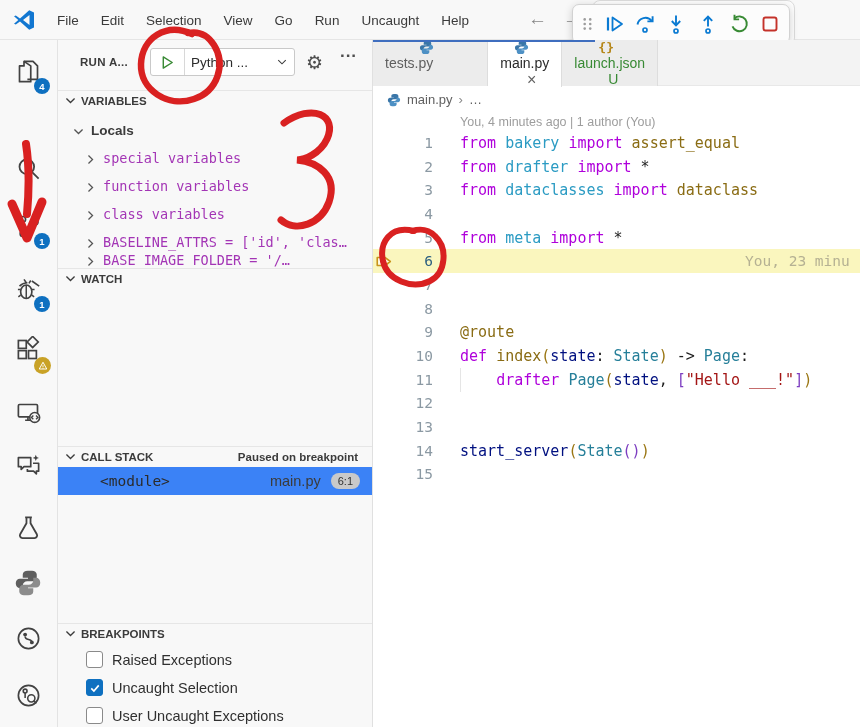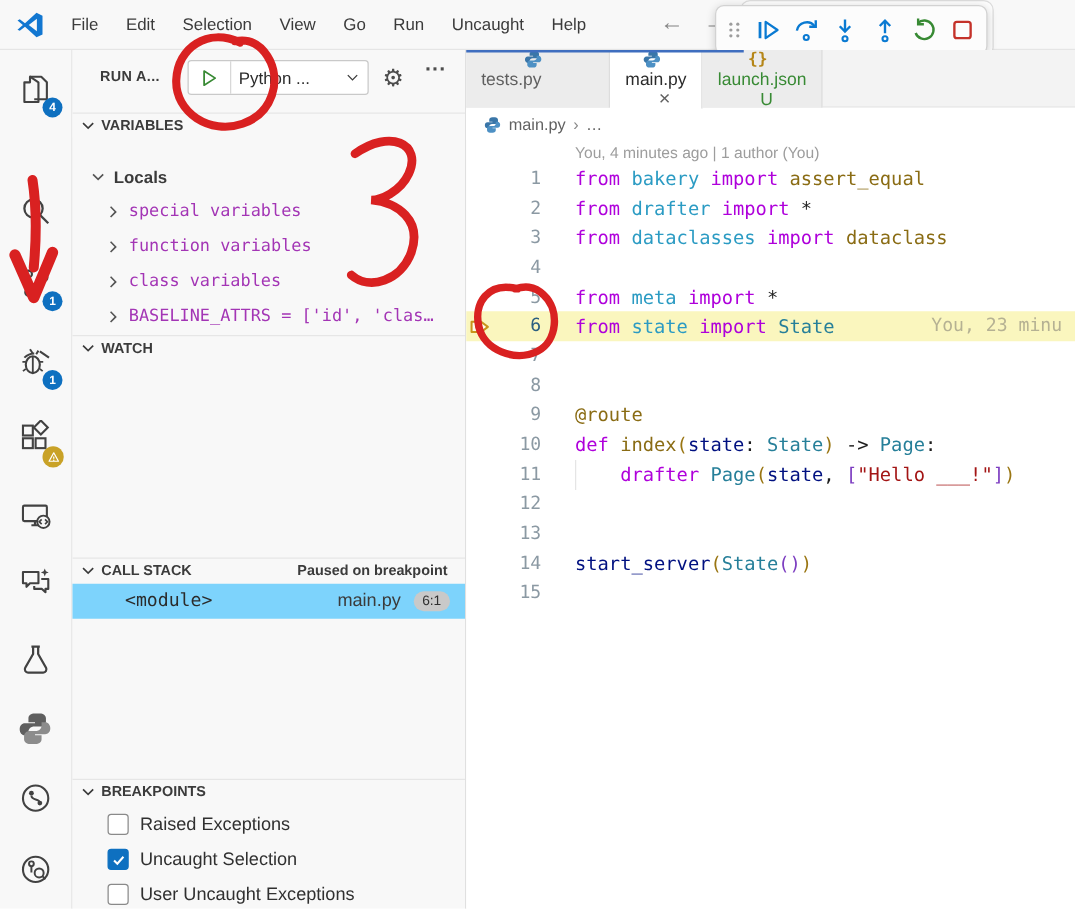--- a/index.html
+++ b/index.html
@@ -54,28 +54,28 @@
   #launch-chevron { margin-left:auto; margin-right:6px; }
   #sb-gear { position:absolute; left:248px; top:11px; font-size:19px; color:#4d4d4d; }
   #sb-more { position:absolute; left:282px; top:6px; font-size:17px; font-weight:bold; color:#4d4d4d; }
 
   .sect-header { position:absolute; left:0; width:100%; height:20px;
         border-top:1px solid #e6e6e6; display:flex; align-items:center;
         font-size:11.5px; font-weight:bold; color:#3b3b3b; background:#f8f8f8; }
   .sect-header .chev { margin:0 4px 0 6px; }
   .sect-status { margin-left:auto; margin-right:14px; font-size:11.5px; font-weight:bold; color:#3b3b3b; }
 
-  .tree-row { position:absolute; left:0; width:100%; height:26px; display:flex; align-items:center;margin-top:16px; }
+  .tree-row { position:absolute; left:0; width:100%; height:26px; display:flex; align-items:flex-end; }
   .tree-row .chev { margin:0 6px 0 26px; flex:none; }
   .scope-label { font-size:13.5px; font-weight:bold; color:#3b3b3b; }
   .var-text { font-family:"DejaVu Sans Mono", monospace; font-size:13.5px;
         color:#a335b5; white-space:nowrap; }
   .clipped { height:18px; overflow:hidden; }
 
-  #frame-row { position:absolute; left:0; width:100%; height:28px; background:#7dd3fc;
+  #frame-row { position:absolute; left:0; width:100%; height:28px; background:#3b82f6;
         display:flex; align-items:center; }
   #frame-name { font-family:"DejaVu Sans Mono", monospace; font-size:14.5px; color:#2b2b2b; margin-left:42px; }
   #frame-file { margin-left:auto; font-size:14.5px; color:#3b3b3b; }
   #frame-pos { margin:0 12px 0 10px; background:#c9c9c9; color:#303030; font-size:11px;
         border-radius:9px; padding:2px 7px; }
 
   .bp-row { position:absolute; left:0; width:100%; height:27px; display:flex; align-items:center; }
   .bp-box { width:17px; height:17px; border-radius:3px; margin-left:28px; flex:none;
         background:#fff; border:1.4px solid #8a8a8a; display:flex; align-items:center; justify-content:center; }
   .bp-box.checked { background:var(--c-badge); border-color:var(--c-badge); }
@@ -454,21 +454,20 @@
           <span class="ltext"><span class="tk-kw">from</span><span class="tk-txt"> </span><span class="tk-mod">meta</span><span class="tk-txt"> </span><span class="tk-kw">import</span><span class="tk-txt"> *</span></span>
         </div>
         <div class="code-row hl">
           <span class="gutter-ico">
             <svg width="18" height="17" viewBox="0 0 20 18">
               <path d="M2.5 4.5h8.5l6 4.5-6 4.5H2.5z" fill="#fffbe6" stroke="#c8941a" stroke-width="1.8" stroke-linejoin="round"></path>
               <circle cx="8.6" cy="9" r="2.6" fill="#d41818"></circle>
             </svg>
           </span>
           <span class="lnum">6</span>
-          <span class="ltext"><span class="tk-kw">from</span><span class="tk-txt"> </span><span class="tk-mod">state</span><span class="tk-txt"> </span><span class="tk-kw">import</span><span class="tk-txt"> </span><span class="tk-cls">State</span></span>
           <span class="blame">You, 23 minu</span>
         </div>
         <div class="code-row">
           <span class="gutter-ico"></span>
           <span class="lnum">7</span>
           <span class="ltext"></span>
         </div>
         <div class="code-row">
           <span class="gutter-ico"></span>
           <span class="lnum">8</span>

